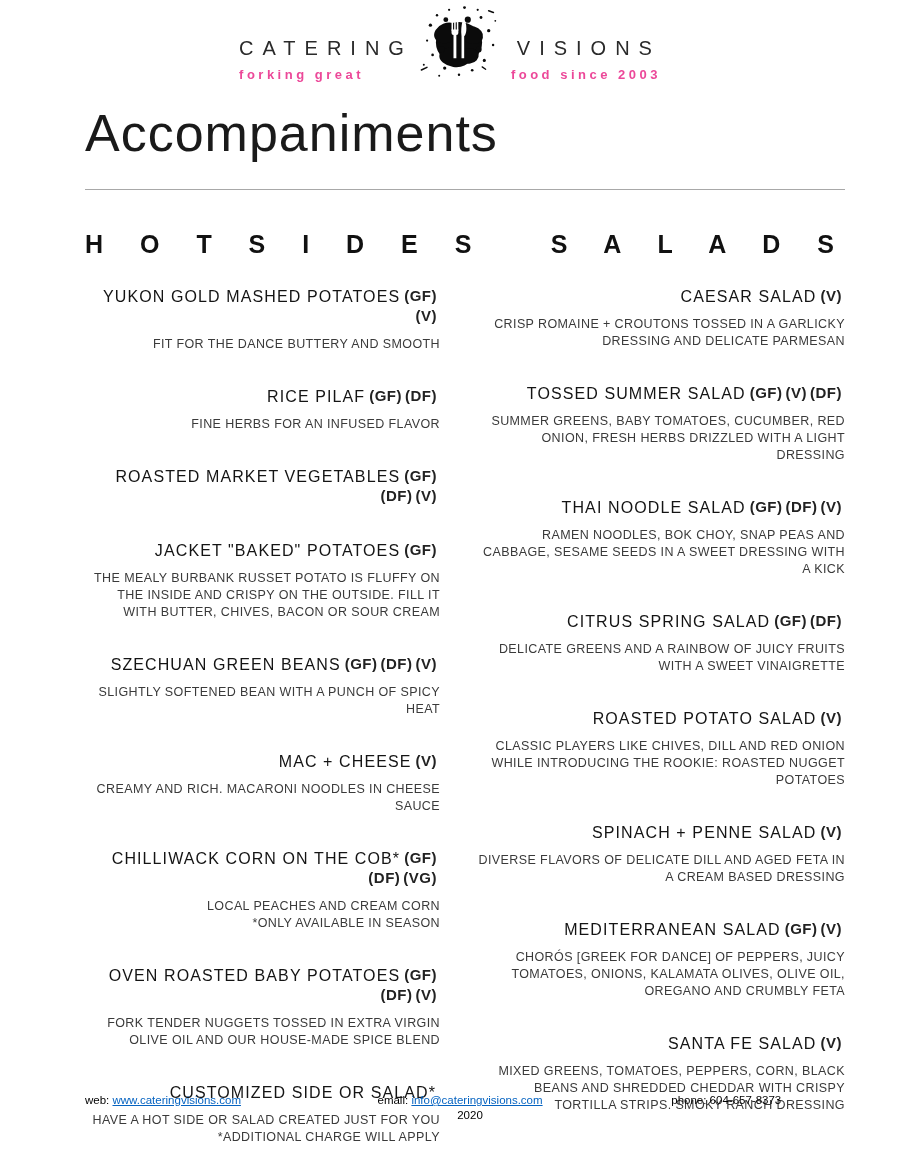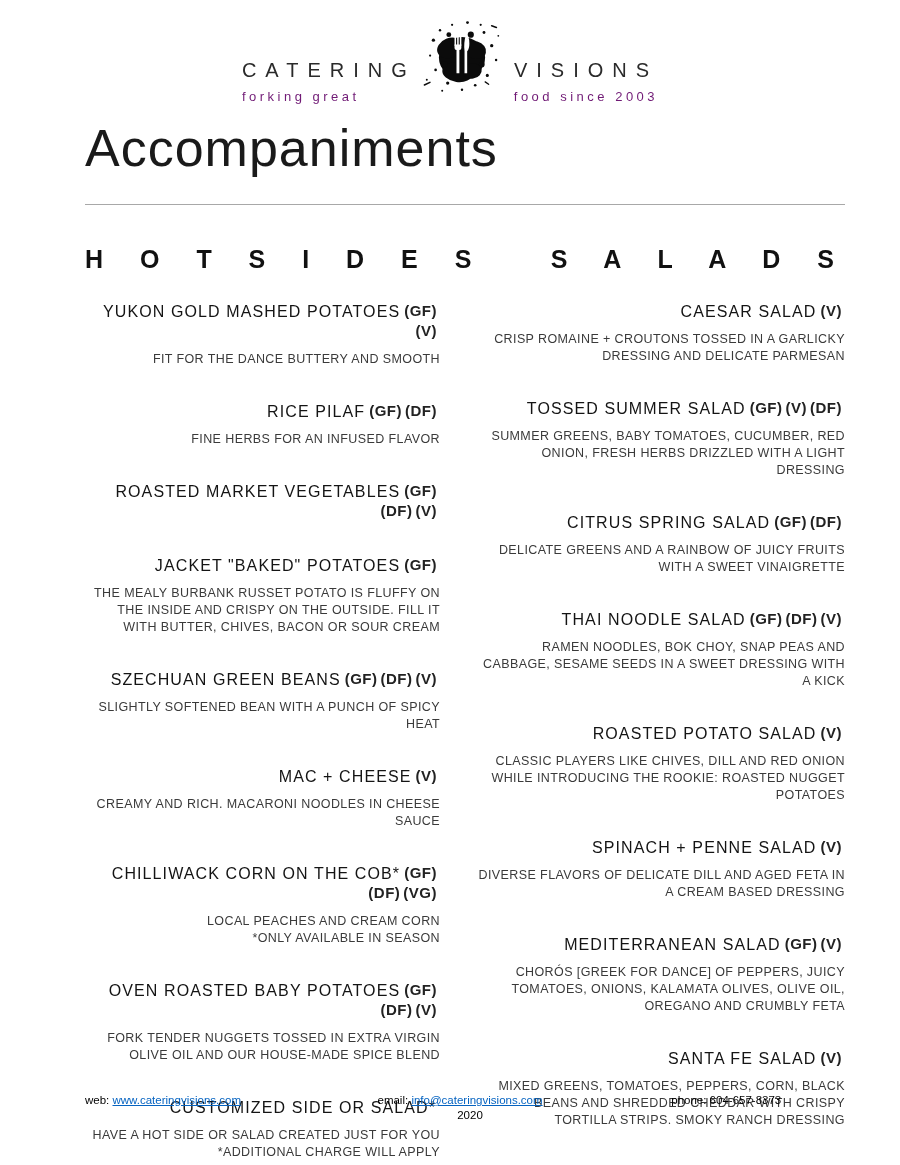--- a/index.html
+++ b/index.html
@@ -1,26 +1,26 @@
 <!DOCTYPE html>
 <html><head>
 <meta charset="utf-8">
 <style>
   * { margin:0; padding:0; box-sizing:border-box; }
   html,body { background:#ffffff; }
   body { width:900px; font-family:"Liberation Sans", sans-serif; color:#1c1c1c; }
   .page { position:relative; width:900px; height:1165px; background:#fff; overflow:hidden; }
 
   
-  .logo-row { display:flex; justify-content:center; align-items:flex-end; padding-top:16px; }
+  .logo-row { display:flex; justify-content:center; align-items:center; padding-top:1px; }
   .logo-side { display:flex; flex-direction:column; padding-top:28px; }
   .logo-side.left  { text-align:left; }
   .logo-side.right { text-align:right; }
   .logo-word { font-size:20px; letter-spacing:9px; color:#2a2a2a; font-weight:400; white-space:nowrap; }
-  .logo-tag  { font-size:13px; letter-spacing:3.5px; color:#701a75; font-weight:400; margin-top:7px; white-space:nowrap; }
+  .logo-tag  { font-size:13px; letter-spacing:3.5px; color:#ec4899; font-weight:700; margin-top:7px; white-space:nowrap; }
   .splat { width:88px; height:88px; margin:0 8px 0 2px; flex:0 0 auto; }
 
   
   .title { margin:14px 0 0 85px; font-size:52px; font-weight:400; letter-spacing:1px; color:#1a1a1a; }
   .rule { border:none; border-top:1px solid #a8a8a8; margin:26px 55px 0 85px; }
 
   
   .columns { display:grid; grid-template-columns:355px 370px; column-gap:35px; margin:40px 55px 0 85px;text-align:right; }
   .section-title { font-size:25px; font-weight:700; letter-spacing:11px; word-spacing:8px; color:#111; white-space:nowrap; }
   .menu-item { margin-top:34px; }
@@ -203,33 +203,33 @@
     <div class="item-name">
       <span class="item-name-text">TOSSED SUMMER SALAD</span><span class="item-tags"><span class="tag">(GF)</span><span class="tag">(V)</span><span class="tag">(DF)</span></span>
     </div>
     <div class="item-desc">
             <div class="desc-line">SUMMER GREENS, BABY TOMATOES, CUCUMBER, RED ONION, FRESH HERBS DRIZZLED WITH A LIGHT DRESSING</div>
           </div>
   </div>
 
   <div class="menu-item">
     <div class="item-name">
+      <span class="item-name-text">THAI NOODLE SALAD</span><span class="item-tags"><span class="tag">(GF)</span><span class="tag">(DF)</span><span class="tag">(V)</span></span>
+    </div>
+    <div class="item-desc">
+            <div class="desc-line">RAMEN NOODLES, BOK CHOY, SNAP PEAS AND CABBAGE, SESAME SEEDS IN A SWEET DRESSING WITH A KICK</div>
+          </div>
+  </div>
+
+  <div class="menu-item">
+    <div class="item-name">
       <span class="item-name-text">CITRUS SPRING SALAD</span><span class="item-tags"><span class="tag">(GF)</span><span class="tag">(DF)</span></span>
     </div>
     <div class="item-desc">
             <div class="desc-line">DELICATE GREENS AND A RAINBOW OF JUICY FRUITS WITH A SWEET VINAIGRETTE</div>
-          </div>
-  </div>
-
-  <div class="menu-item">
-    <div class="item-name">
-      <span class="item-name-text">THAI NOODLE SALAD</span><span class="item-tags"><span class="tag">(GF)</span><span class="tag">(DF)</span><span class="tag">(V)</span></span>
-    </div>
-    <div class="item-desc">
-            <div class="desc-line">RAMEN NOODLES, BOK CHOY, SNAP PEAS AND CABBAGE, SESAME SEEDS IN A SWEET DRESSING WITH A KICK</div>
           </div>
   </div>
 
   <div class="menu-item">
     <div class="item-name">
       <span class="item-name-text">ROASTED POTATO SALAD</span><span class="item-tags"><span class="tag">(V)</span></span>
     </div>
     <div class="item-desc">
             <div class="desc-line">CLASSIC PLAYERS LIKE CHIVES, DILL AND RED ONION WHILE  INTRODUCING THE ROOKIE: ROASTED NUGGET POTATOES</div>
           </div>

